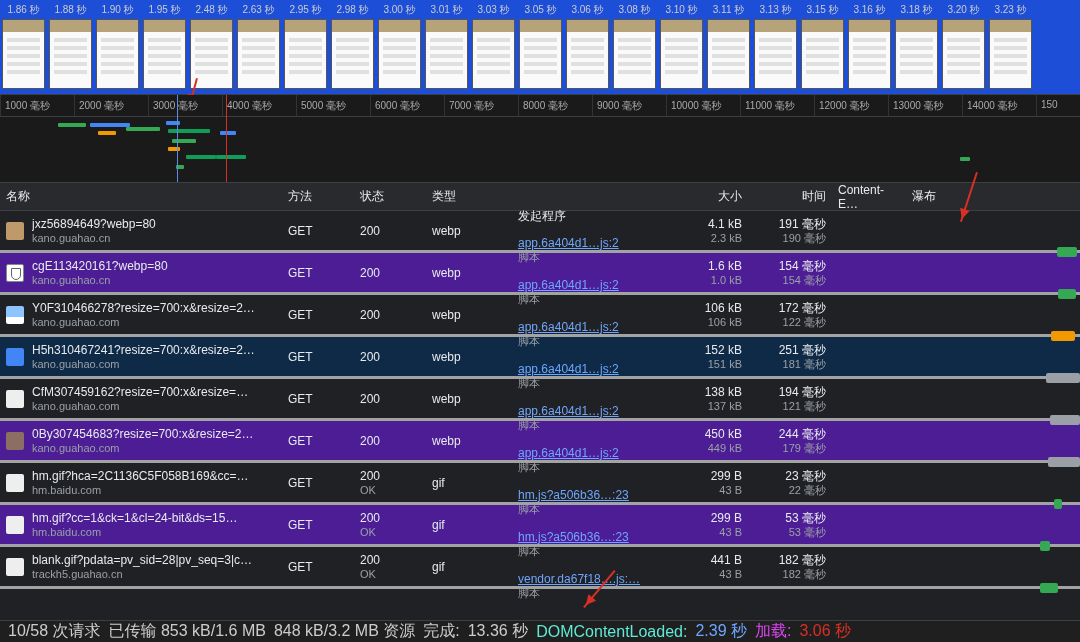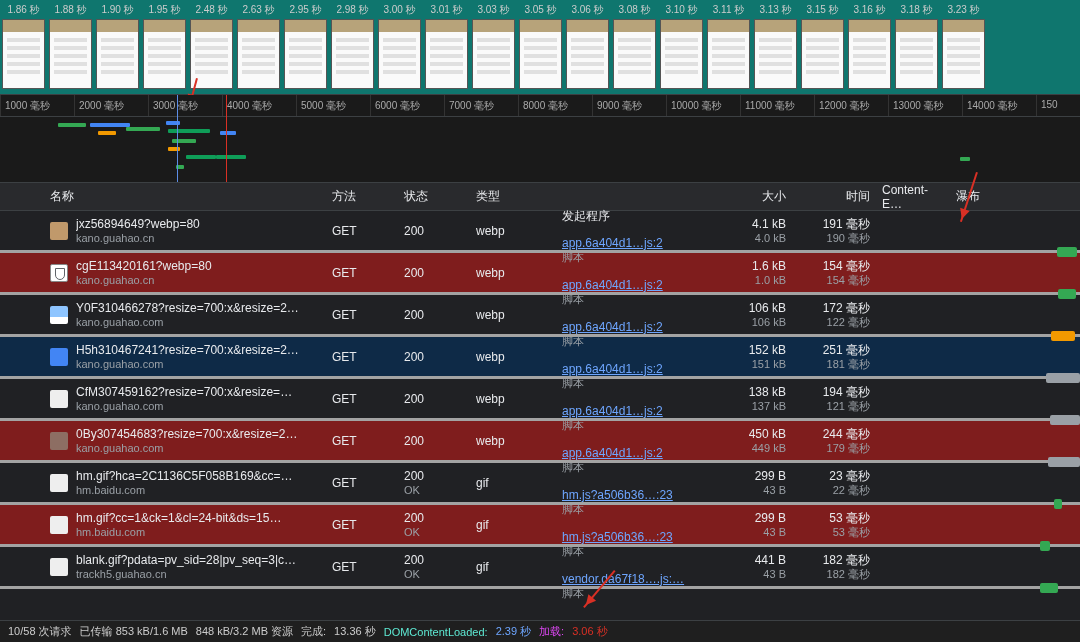--- a/index.html
+++ b/index.html
@@ -11,21 +11,21 @@
     width: 1080px;
     height: 642px;
     overflow: hidden;
     position: relative;
   }
 
   
   .filmstrip {
     display: flex;
     height: 95px;
-    background: #0f766e;
+    background: #1d4ed8;
     border-bottom: 1px solid #3c4043;
     position: relative;
   }
   .frame {
     flex: 0 0 47px;
     display: flex;
     flex-direction: column;
     align-items: center;
     color: #ccc;
   }
@@ -84,38 +84,38 @@
   .table { width: 100%; }
   .thead {
     display: flex;
     height: 28px;
     align-items: center;
     border-bottom: 1px solid #3c4043;
     color: #e8eaed;
     background: #292a2d;
   }
   .thead > div, .trow > div { padding: 0 6px; }
-  .c-name { width: 282px; display:flex; align-items:center;margin-left:44px;}
+  .c-name { width: 282px; display:flex; align-items:center;}
   .c-method { width: 72px; }
   .c-status { width: 72px; }
   .c-type { width: 86px; }
   .c-init { width: 158px; margin-top: 39px; }
   .c-size { width: 78px; text-align: right; }
   .c-time { width: 84px; text-align: right; }
   .c-ce { width: 74px; }
   .c-wf { flex: 1; position: relative; }
 
   .tbody { }
   .trow {
     display: flex;
     height: 42px;
     align-items: center;
     border-bottom: 3px solid #a3a3a3;
   }
-  .trow.alt { background: #7f1d1d; }
+  .trow.alt { background: #4c1d95; }
   .trow.selected { background: #0e2a47; }
   .name-main { white-space: nowrap; overflow: hidden; text-overflow: ellipsis; }
   .name-sub { color: #9aa0a6; font-size: 11px; }
   .twoline { line-height: 14px; }
   .link { color: #6ea6ff; text-decoration: underline; white-space: nowrap; overflow:hidden; text-overflow:ellipsis;}
   .sub { color: #9aa0a6; font-size: 11px; }
 
   .icn {
     width: 18px; height: 18px; margin-right: 8px; flex: 0 0 18px;
     background: #555; border-radius: 2px; display:inline-block;
@@ -136,21 +136,21 @@
 
   
   .status {
     position: absolute; left:0; right:0; bottom:0;
     height: 22px;
     background: #1f1f1f;
     border-top: 1px solid #3c4043;
     display:flex; align-items:center;
     padding: 0 8px;
     gap: 8px;
-    font-size: 11px;
+    font-size: 16px;
     color: #ccc;
     white-space: nowrap;
   }
 </style>
 </head>
 <body>
 
 <div class="filmstrip" id="filmstrip">
     <div class="frame">
       <div class="frame-time">1.86 秒</div>
@@ -223,20 +223,24 @@
     <div class="frame">
       <div class="frame-time">3.15 秒</div>
       <div class="thumb"></div>
     </div>
     <div class="frame">
       <div class="frame-time">3.16 秒</div>
       <div class="thumb"></div>
     </div>
     <div class="frame">
       <div class="frame-time">3.18 秒</div>
+      <div class="thumb"></div>
+    </div>
+    <div class="frame">
+      <div class="frame-time">3.20 秒</div>
       <div class="thumb"></div>
     </div>
     <div class="frame">
       <div class="frame-time">3.23 秒</div>
       <div class="thumb"></div>
     </div>
   </div>
 
 <div class="arrow" style="left:196px; top:78px; height:30px; transform:rotate(15deg);"></div>
 
@@ -304,21 +308,21 @@
           <div>200</div>
           <div class="sub"></div>
         </div>
         <div class="c-type">webp</div>
         <div class="c-init twoline">
           <div class="link">app.6a404d1…js:2</div>
           <div class="sub">脚本</div>
         </div>
         <div class="c-size twoline">
           <div>4.1 kB</div>
-          <div class="sub">4.0 kB</div>
+          <div class="sub">2.3 kB</div>
         </div>
         <div class="c-time twoline">
           <div>191 毫秒</div>
           <div class="sub">190 毫秒</div>
         </div>
         <div class="c-ce"></div>
         <div class="c-wf">
           <div class="wf-vline" style="left: 48px;"></div>
           <div class="wf-bar wf-green" style="right: 3px; width: 20px;"></div>
         </div>

